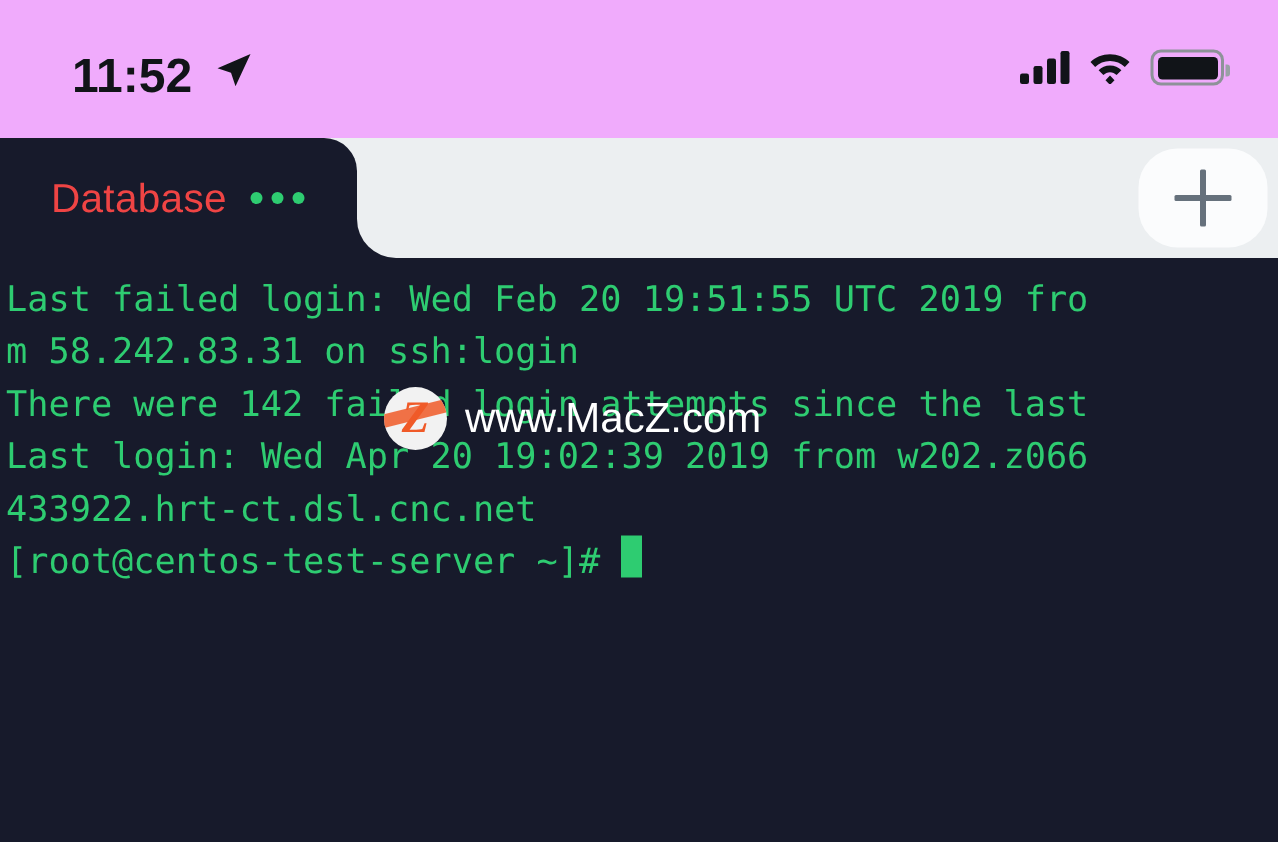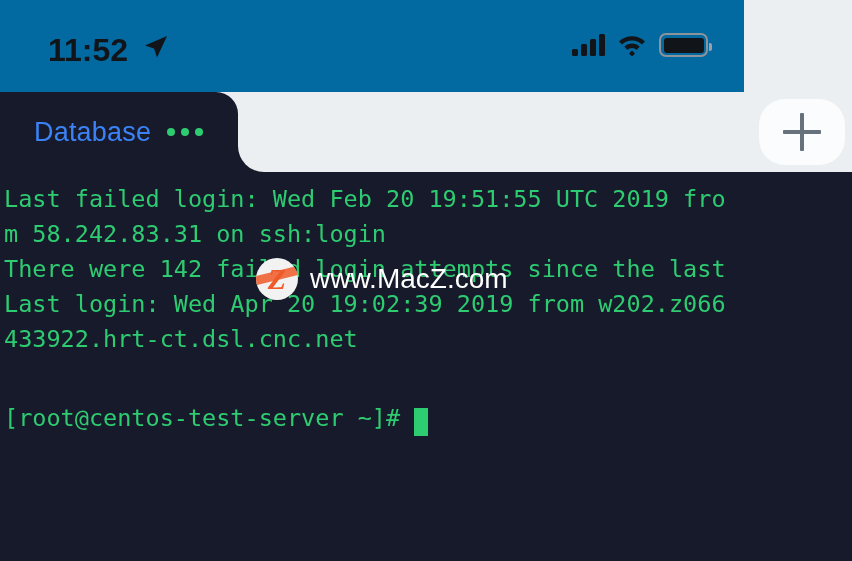--- a/index.html
+++ b/index.html
@@ -19,23 +19,23 @@
     width: 852px;
     height: 561px;
     background: #eceff1;
     overflow: hidden;
   }
 
   
   .status-bar {
     position: absolute;
     top: 0; left: 0;
-    width: 744px;
+    width: 852px;
     height: 92px;
-    background: #0369a1;
+    background: #f0abfc;
     z-index: 5;
   }
   .status-time {
     position: absolute;
     left: 48px;
     top: 31px;
     font-size: 32px;
     font-weight: bold;
     color: #111418;
     letter-spacing: 0px;
@@ -116,21 +116,21 @@
     background: #171a2b;
     border-top-right-radius: 22px;
     display: flex;
     align-items: center;
     padding-left: 34px;
     box-sizing: border-box;
     cursor: pointer;
   }
   .tab-label {
     font-size: 27px;
-    color: #3b82f6;
+    color: #ef4444;
     letter-spacing: 0.2px;
     white-space: nowrap;
   }
   .tab-dots {
     display: flex;
     gap: 6px;
     margin-left: 16px;
     align-items: center;
   }
   .tab-dots span {
@@ -212,22 +212,21 @@
   .term-line {
     font-family: "DejaVu Sans Mono", "Liberation Mono", monospace;
     font-size: 23.5px;
     line-height: 35px;
     color: #2ecc71;
     white-space: pre;
     letter-spacing: 0px;
   }
   .term-line.prompt {
     display: flex;
-    align-items: flex-end;
-    margin-top: 44px;
+    align-items: flex-start;
   }
   .cursor {
     display: inline-block;
     width: 14px;
     height: 28px;
     background: #2ecc71;
     vertical-align: -5px;
   }
 
   

